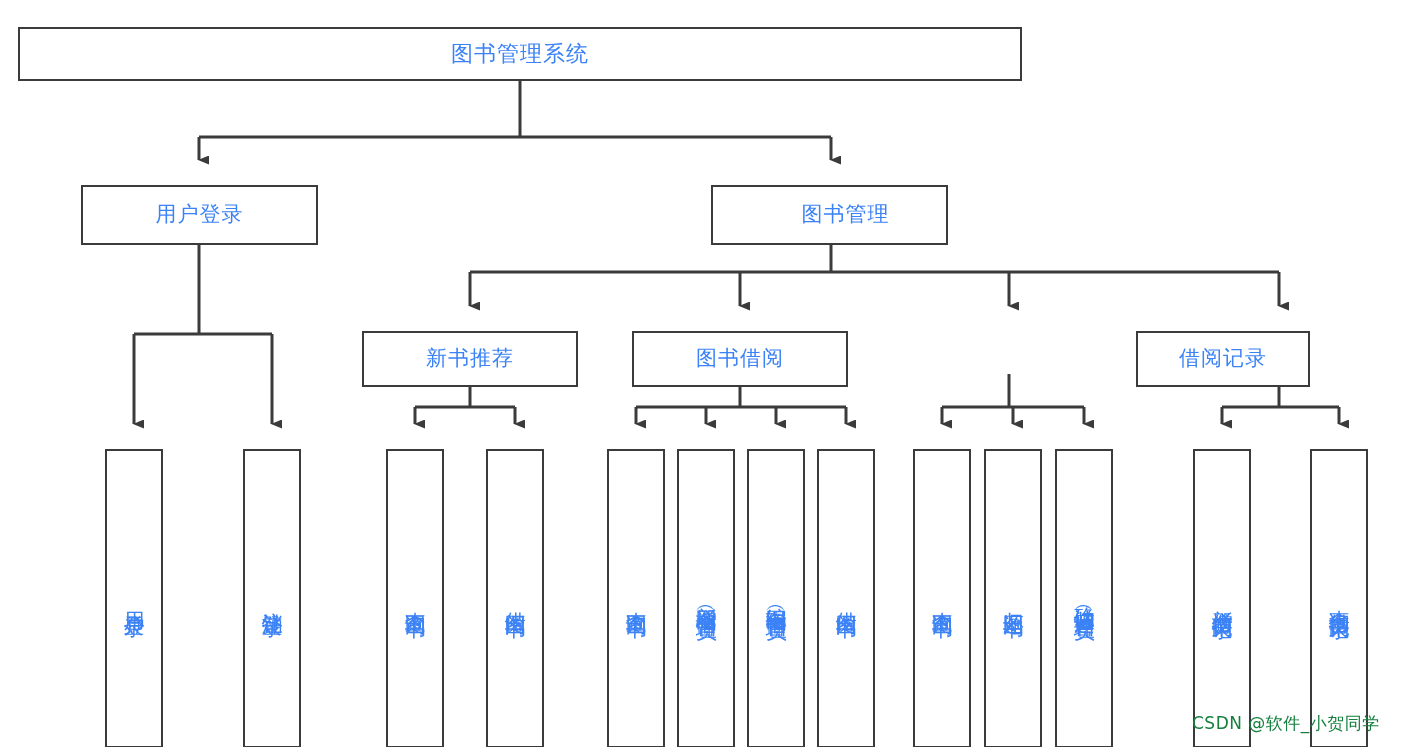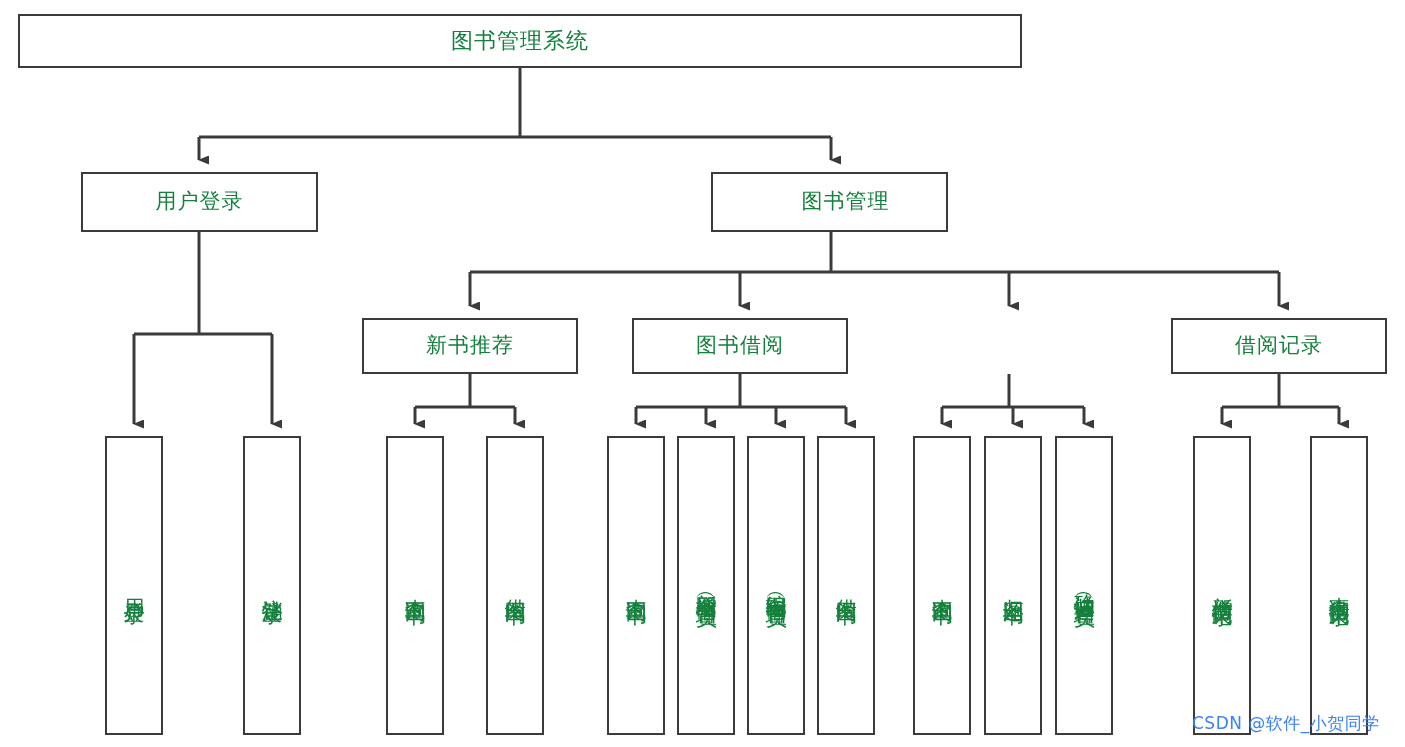--- a/index.html
+++ b/index.html
@@ -27,21 +27,22 @@
     height: 747px;
   }
   .node {
     position: absolute;
     box-sizing: border-box;
     border: 2px solid #3b3b3b;
     background: #ffffff;
     display: flex;
     align-items: center;
     justify-content: center;
-    color: #15803d;
+    color: #3b82f6;
+    margin-top: 13px;
   }
   .node.horiz {
     font-size: 21px;
     line-height: 1.2;
     letter-spacing: 1px;
   }
   .node.vert {
     writing-mode: vertical-rl;
     text-orientation: upright;
     font-size: 21px;
@@ -53,21 +54,21 @@
     writing-mode: vertical-rl;
     text-orientation: upright;
     white-space: normal;
     text-align: center;
   }
   .node.root {
     font-size: 22px;
   }
   .watermark {
     position: absolute;
-    color: #3b82f6;
+    color: #15803d;
     font-size: 17px;
     letter-spacing: 0.5px;
     white-space: nowrap;
     user-select: none;
   }
 </style>
 </head>
 <body>
 
 <div id="diagram-root">
@@ -144,21 +145,21 @@
   <div class="node horiz" style="left: 711px; top: 172px; width: 237px; height: 60px; padding-left: 32px;">
     <span>图书管理</span>
   </div>
 
   <div class="node horiz" style="left: 632px; top: 318px; width: 216px; height: 56px;">
     <span>图书借阅</span>
   </div>
   <div class="node horiz" style="left: 362px; top: 318px; width: 216px; height: 56px;">
     <span>新书推荐</span>
   </div>
-  <div class="node horiz" style="left: 1171px; top: 318px; width: 216px; height: 56px;">
+  <div class="node horiz" style="left: 1136px; top: 318px; width: 174px; height: 56px;">
     <span>借阅记录</span>
   </div>
 
   <div class="node vert" style="left: 105px; top: 436px; width: 58px; height: 299px;">
     <span class="vlabel">用户登录</span>
   </div>
   <div class="node vert" style="left: 243px; top: 436px; width: 58px; height: 299px;">
     <span class="vlabel">注销登录</span>
   </div>
   <div class="node vert" style="left: 386px; top: 436px; width: 58px; height: 299px;">

